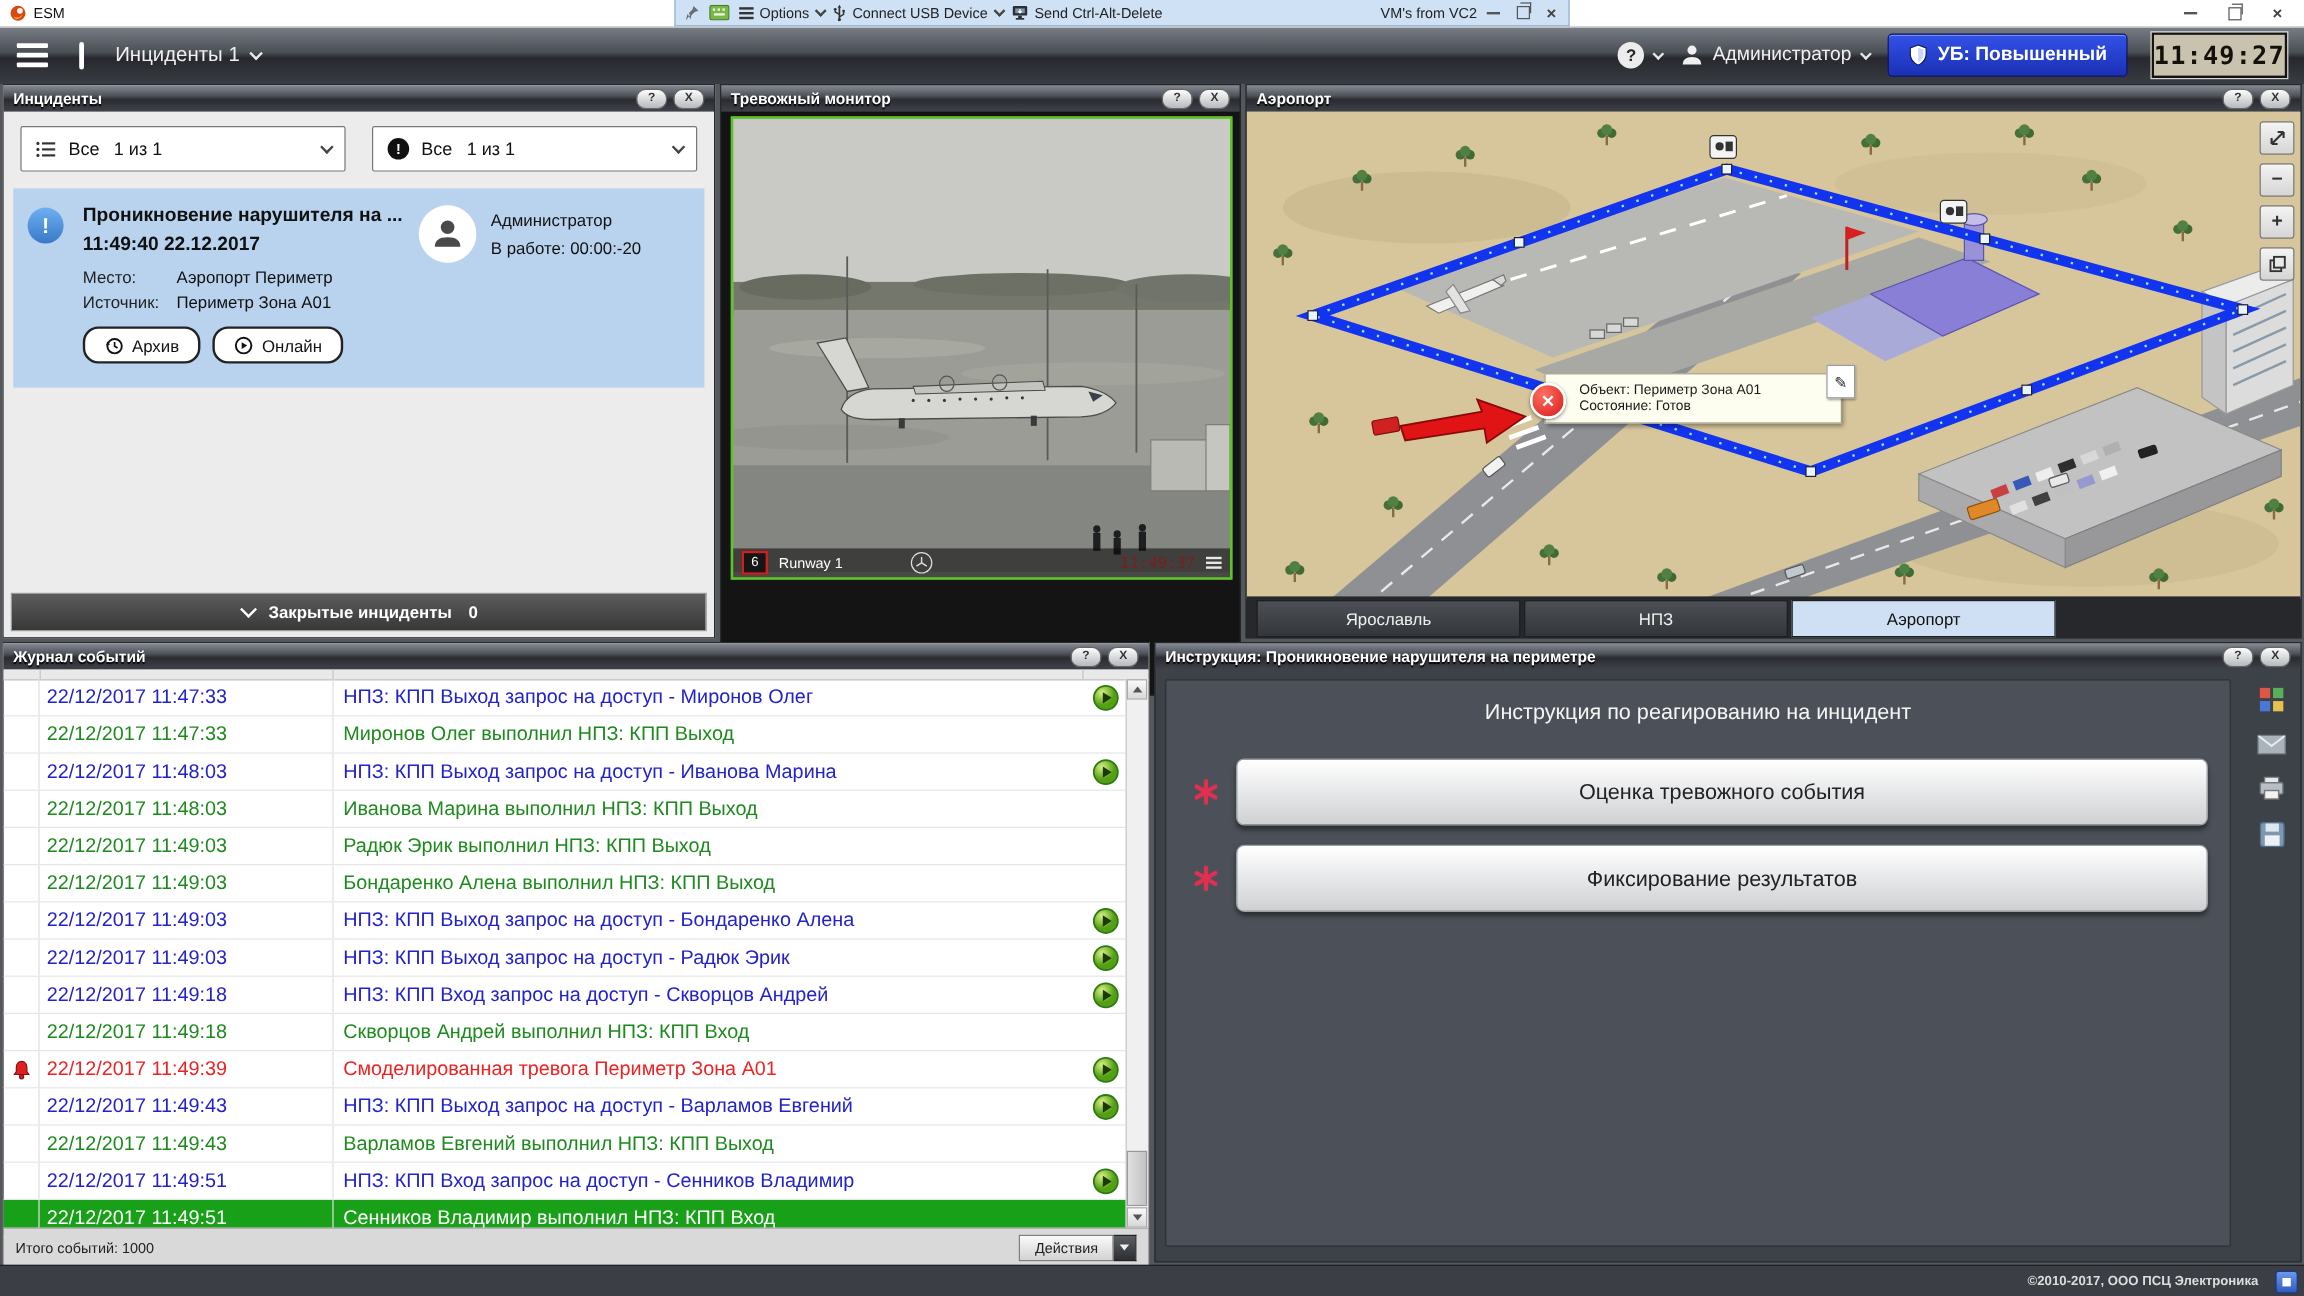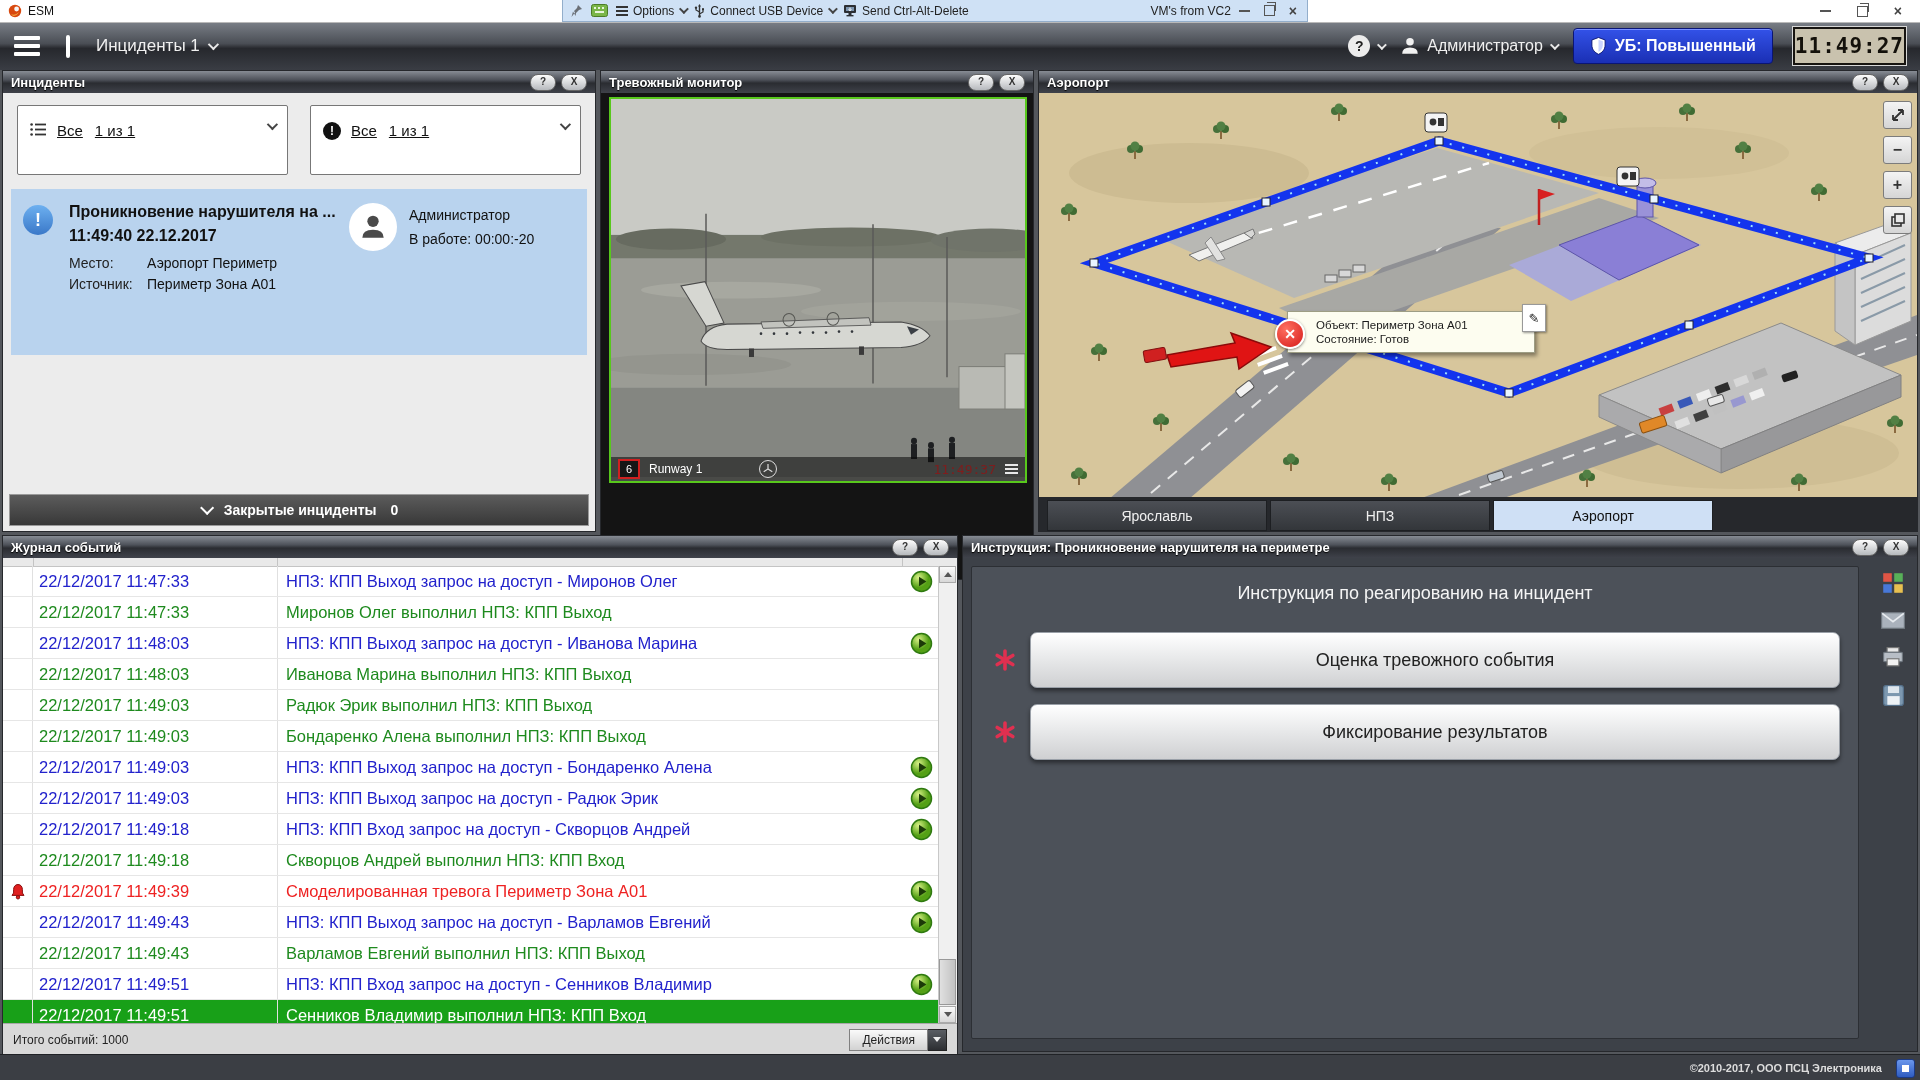--- a/index.html
+++ b/index.html
@@ -40,21 +40,21 @@
   .clock{height:34px;min-width:102px;margin-left:4px;margin-right:6px;background:#c9c2ae;border:2px solid #171410;outline:1px solid #d8d8d8;
     display:flex;align-items:center;justify-content:center;font-family:"DejaVu Sans Mono",monospace;font-weight:bold;font-size:21px;color:#14110b;letter-spacing:1px;}
   
   .panel{position:absolute;background:#ececec;border:1px solid #26282c;box-sizing:border-box;}
   .phead{height:22px;background:linear-gradient(#878c94,#4e525a 40%,#2a2c31 55%,#3f424a);display:flex;align-items:center;padding:0 8px;color:#fff;font-weight:bold;font-size:13px;text-shadow:0 1px 1px #000;}
   .phead .sp{flex:1}
   .pbtn{width:24px;height:15px;margin-left:5px;border-radius:8px;background:linear-gradient(#fdfdfd,#b6b9bd);border:1px solid #666;color:#333;font-size:10px;font-weight:bold;display:flex;align-items:center;justify-content:center;line-height:1;text-shadow:none;}
   
   #incidents{left:2px;top:70px;width:594px;height:462px;}
   .filters{display:flex;gap:22px;padding:12px 14px 10px;}
-  .fselect{flex:1;height:36px;background:#fff;border:1px solid #777;border-radius:2px;display:flex;gap:10px;padding:16px 12px;font-size:15px;color:#111;text-decoration:underline;}
+  .fselect{flex:1;height:36px;background:#fff;border:1px solid #777;border-radius:2px;display:flex;align-items:center;gap:10px;padding:0 12px;font-size:15px;color:#111;}
   .fselect .cnt{margin-left:2px;}
   .fselect .sp{flex:1}
   .excl-circle{width:18px;height:18px;border-radius:50%;background:#111;color:#fff;font-weight:bold;font-size:12px;display:flex;align-items:center;justify-content:center;}
   .inc-card{margin:4px 8px 0;height:166px;background:#b9d3ee;display:grid;grid-template-columns:46px 1fr 60px 168px;padding:14px 10px 0 12px;box-sizing:border-box;}
   .inc-ico{width:30px;height:30px;border-radius:50%;background:linear-gradient(#6db0f0,#3a78c8);color:#fff;font-weight:bold;font-size:18px;display:flex;align-items:center;justify-content:center;margin-top:2px;}
   .inc-main{color:#111;}
   .inc-title{font-weight:bold;font-size:16px;}
   .inc-dt{font-weight:bold;font-size:16px;margin-top:6px;}
   .inc-row{display:flex;margin-top:10px;font-size:14px;}
   .inc-row .lbl{width:78px;color:#222;}
@@ -274,20 +274,37 @@
         <div class="inc-title">Проникновение нарушителя на ...</div>
         <div class="inc-dt">11:49:40 22.12.2017</div>
         <div class="inc-row">
             <span class="lbl">Место:</span>
           <span>Аэропорт Периметр</span>
           </div>
         <div class="inc-row" style="margin-top:5px;">
             <span class="lbl">Источник:</span>
           <span>Периметр Зона А01</span>
           </div>
+        <div class="inc-btns">
+          <span class="inc-btn">
+            <svg width="16" height="16" viewBox="0 0 16 16">
+              <circle cx="8.5" cy="8.5" r="6" fill="none" stroke="#111" stroke-width="1.6"></circle>
+              <path d="M8.5 5 V8.5 L11 10" stroke="#111" stroke-width="1.4" fill="none"></path>
+              <path d="M2.5 4.5 L1.2 8 L4.6 7" fill="#111"></path>
+            </svg>
+            <span>Архив</span>
+          </span>
+          <span class="inc-btn">
+            <svg width="16" height="16" viewBox="0 0 16 16">
+              <circle cx="8" cy="8" r="6.5" fill="none" stroke="#111" stroke-width="1.6"></circle>
+              <path d="M6.4 5.2 L11 8 L6.4 10.8 Z" fill="#111"></path>
+            </svg>
+            <span>Онлайн</span>
+          </span>
+        </div>
       </div>
       <div>
         <div class="avatar">
           <svg width="30" height="30" viewBox="0 0 18 18">
               <circle cx="9" cy="5.6" r="3.4" fill="#4a4a4a"></circle>
               <path d="M2.6 15.4 Q2.6 10.6 9 10.6 Q15.4 10.6 15.4 15.4 Z" fill="#4a4a4a"></path>
             </svg>
         </div>
       </div>
       <div class="inc-right">

